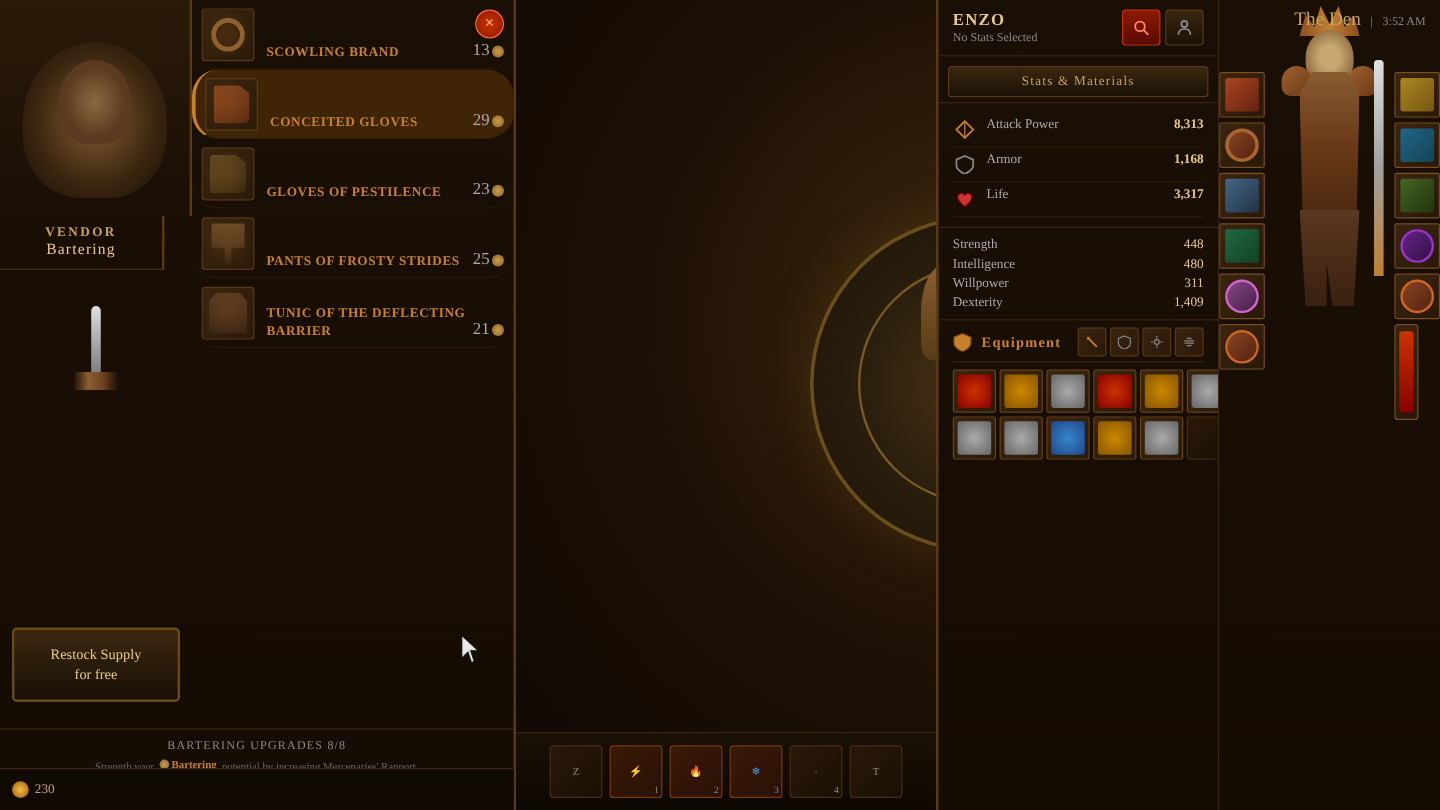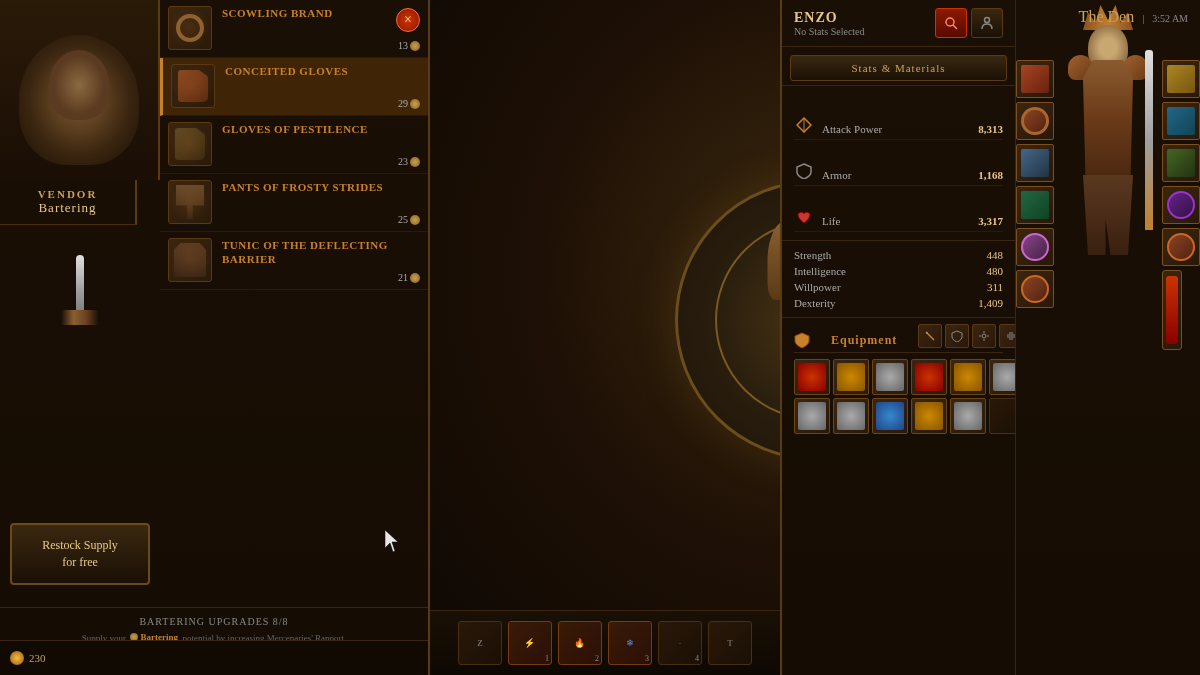--- a/index.html
+++ b/index.html
@@ -203,26 +203,27 @@
       left: 160px;
       top: 0;
       right: 0;
       bottom: 120px;
       overflow-y: auto;
       scrollbar-width: none;
     }
 
     .item-row {
       display: flex;
-      align-items: flex-start;
+      align-items: flex-end;
       padding: 6px 8px;
       border-bottom: 1px solid #2a1a08;
       cursor: pointer;
       min-height: 58px;
       position: relative;
+      border-radius: 22px;
     }
 
     .item-row.selected {
       background: rgba(120, 70, 10, 0.4);
       border-left: 3px solid #c8802a;
     }
 
     .item-icon-box {
       width: 44px;
       height: 44px;
@@ -246,21 +247,21 @@
       text-transform: uppercase;
       line-height: 1.3;
       flex: 1;
     }
 
     .item-cost {
       position: absolute;
       bottom: 6px;
       right: 8px;
       color: #aaa;
-      font-size: 10px;
+      font-size: 14px;
       display: flex;
       align-items: center;
       gap: 2px;
     }
 
     .cost-icon {
       width: 10px;
       height: 10px;
       background: radial-gradient(circle, #c8a050, #8a6020);
       border-radius: 50%;
@@ -484,24 +485,23 @@
     }
 
     
     .stats-section {
       padding: 8px 12px;
       border-bottom: 1px solid #3a2510;
     }
 
     .stat-row {
       display: flex;
-      align-items: flex-end;
+      align-items: flex-start;
       padding: 4px 0;
       border-bottom: 1px solid #2a1a08;
-      margin-top: 17px;
     }
 
     .stat-icon {
       width: 20px;
       height: 20px;
       margin-right: 8px;
       display: flex;
       align-items: center;
       justify-content: center;
     }
@@ -557,22 +557,22 @@
       overflow: hidden;
     }
 
     
     .equipment-section {
       padding: 6px 12px;
     }
 
     .section-header {
       display: flex;
-      align-items: flex-end;
-      gap: 21px;
+      align-items: center;
+      gap: 8px;
       margin-bottom: 6px;
       padding-bottom: 4px;
       border-bottom: 1px solid #3a2510;
     }
 
     .section-title {
       color: #c8802a;
       font-size: 12px;
       font-weight: bold;
       letter-spacing: 1px;
@@ -1009,21 +1009,21 @@
   </div>
 
   <div class="restock-btn">
     <div>Restock Supply</div>
     <div>for free</div>
   </div>
 
   <div class="bartering-upgrades">
     <div class="upgrades-title">BARTERING UPGRADES 8/8</div>
     <div class="upgrades-desc">
-      <span>Supply your</span>
+      <span>Strength your</span>
       &nbsp;<span style="color:#c8802a; display:inline-flex; align-items:center; gap:2px;">
         <span style="width:8px;height:8px;background:radial-gradient(circle,#c8a050,#8a6020);border-radius:50%;display:inline-block;"></span>
         <em>Bartering</em>
       </span>
       &nbsp;<span>potential by increasing Mercenaries' Rapport.</span>
     </div>
   </div>
 
   <div class="bottom-bar">
     <div class="currency-item">

